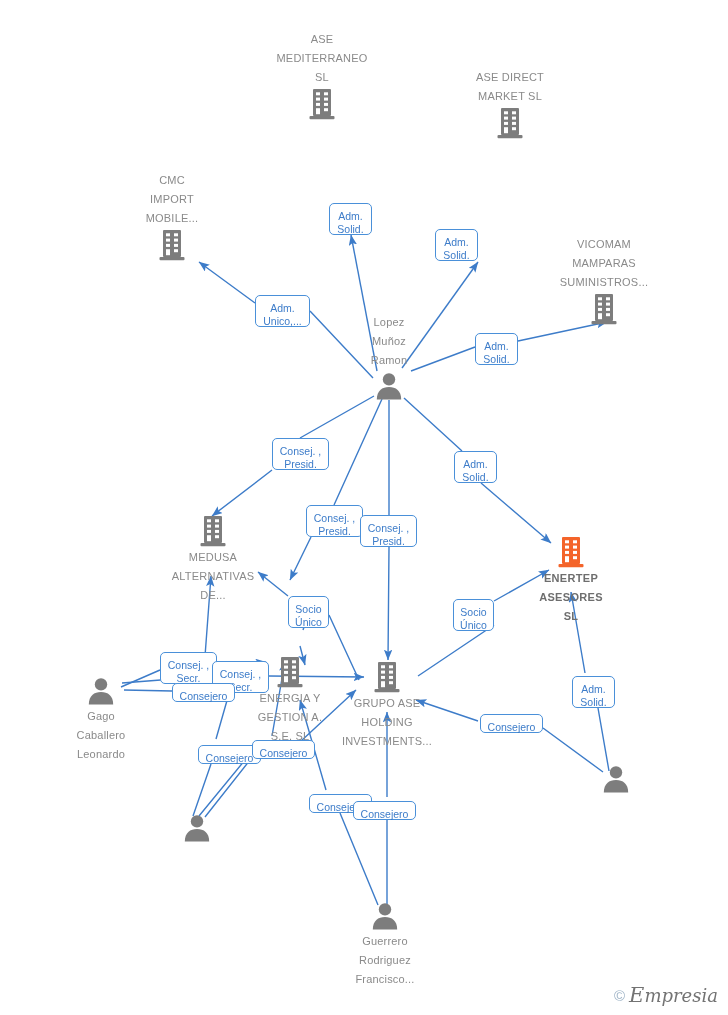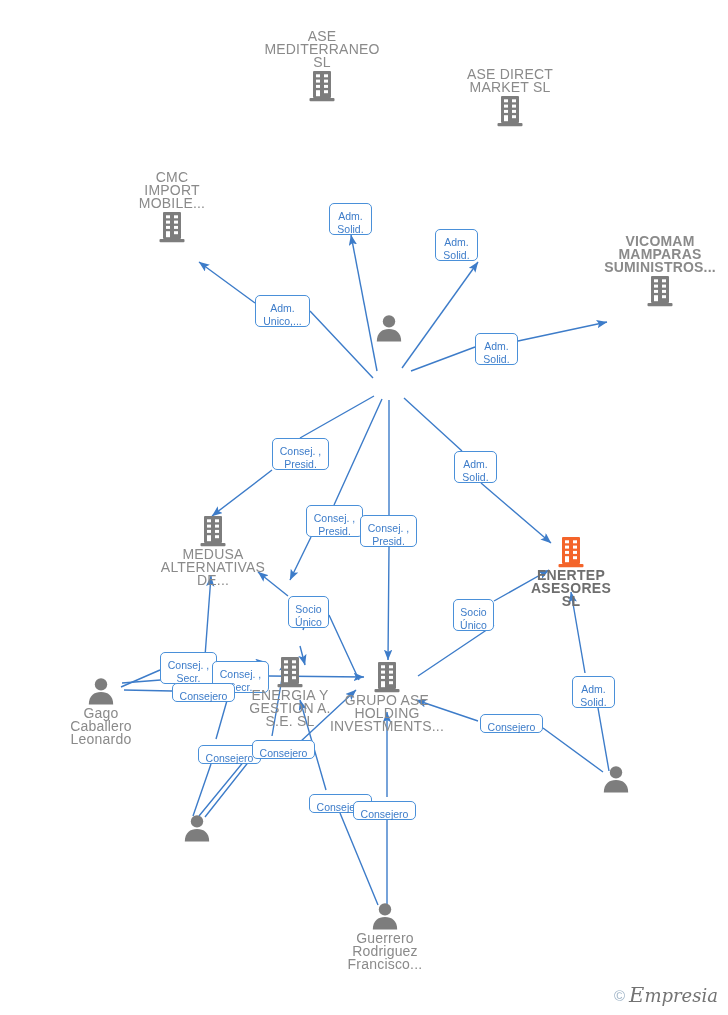--- a/index.html
+++ b/index.html
@@ -8,21 +8,21 @@
     font-family:"Liberation Sans","DejaVu Sans",sans-serif;
   }
   #graph{position:absolute;left:0;top:0;width:728px;height:1015px;}
   .svg-layer{position:absolute;left:0;top:0;width:728px;height:1015px;}
 
   
   .node{position:absolute;width:120px;margin-left:-60px;text-align:center;}
   .node .glyph{display:block;line-height:0;}
   .node .glyph svg{display:inline-block;}
   .node .lbl{
-    display:block;font-size:14px;line-height:13px;color:#8a8a8a;
+    display:block;font-size:11px;line-height:19px;color:#8a8a8a;
     letter-spacing:.2px;margin-top:1px;white-space:pre-line;
   }
   .node.highlight .lbl{color:#6e6e6e;font-weight:bold;letter-spacing:.3px;}
   .node.above .lbl{margin:0 0 1px 0;}
 
   
   .elabel{
     position:absolute;box-sizing:border-box;
     background:#ffffff;border:1.3px solid #4a90d9;border-radius:5px;
     color:#3d7cc9;font-size:10.5px;line-height:13px;
@@ -167,40 +167,43 @@
               <rect x="16" y="4.3" width="4" height="3"></rect>
               <rect x="8" y="9.6" width="4" height="3"></rect>
               <rect x="16" y="9.6" width="4" height="3"></rect>
               <rect x="8" y="14.9" width="4" height="3"></rect>
               <rect x="16" y="14.9" width="4" height="3"></rect>
               <rect x="8" y="20.2" width="4" height="6"></rect>
               <rect x="16" y="20.2" width="4" height="3"></rect>
             </g>
           </svg></span>
       </div>
-      <div class="node above" style="left: 660px; top: 235px; font-weight: bold;">
+      <div class="node above" style="left: 604px; top: 235px;">
         <span class="lbl">VICOMAM
 MAMPARAS
 SUMINISTROS...</span>
         <span class="glyph"><svg width="28" height="32" viewBox="0 0 28 32" aria-hidden="true">
             <rect x="5" y="1" width="18" height="27" rx="1" fill="#7d7d7d"></rect>
             <rect x="1.5" y="28" width="25" height="3.2" rx="1" fill="#7d7d7d"></rect>
             <g fill="#ffffff">
               <rect x="8" y="4.3" width="4" height="3"></rect>
               <rect x="16" y="4.3" width="4" height="3"></rect>
               <rect x="8" y="9.6" width="4" height="3"></rect>
               <rect x="16" y="9.6" width="4" height="3"></rect>
               <rect x="8" y="14.9" width="4" height="3"></rect>
               <rect x="16" y="14.9" width="4" height="3"></rect>
               <rect x="8" y="20.2" width="4" height="6"></rect>
               <rect x="16" y="20.2" width="4" height="3"></rect>
             </g>
           </svg></span>
       </div>
       <div class="node above" style="left: 389px; top: 313px;">
+        <span class="lbl">Lopez
+Muñoz
+Ramon</span>
         <span class="glyph"><svg width="30" height="30" viewBox="0 0 30 30" aria-hidden="true">
             <circle cx="15" cy="8.4" r="6.2" fill="#7d7d7d"></circle>
             <path d="M2.8,28.5 C2.8,19.6 8.2,16 15,16 C21.8,16 27.2,19.6 27.2,28.5 Z" fill="#7d7d7d"></path>
           </svg></span>
       </div>
       <div class="node" style="left: 213px; top: 515px;">
         <span class="glyph"><svg width="28" height="32" viewBox="0 0 28 32" aria-hidden="true">
             <rect x="5" y="1" width="18" height="27" rx="1" fill="#7d7d7d"></rect>
             <rect x="1.5" y="28" width="25" height="3.2" rx="1" fill="#7d7d7d"></rect>
             <g fill="#ffffff">

